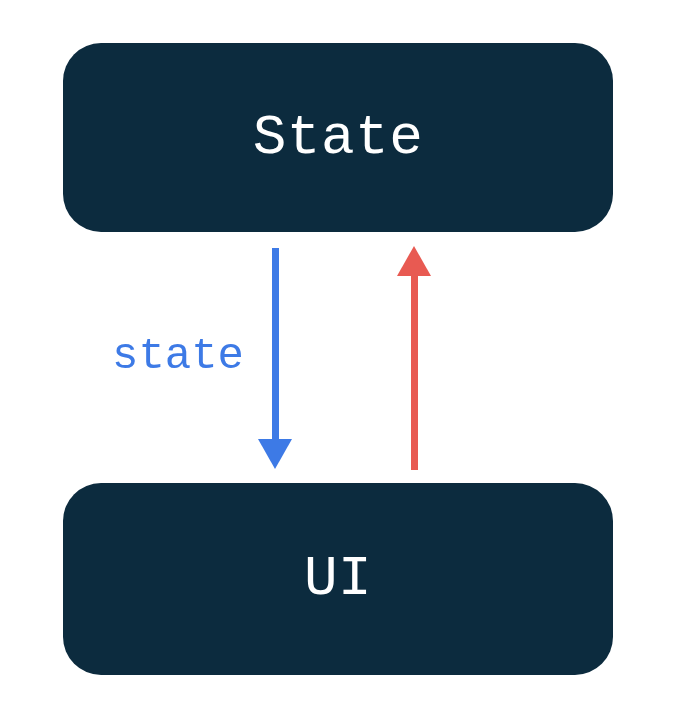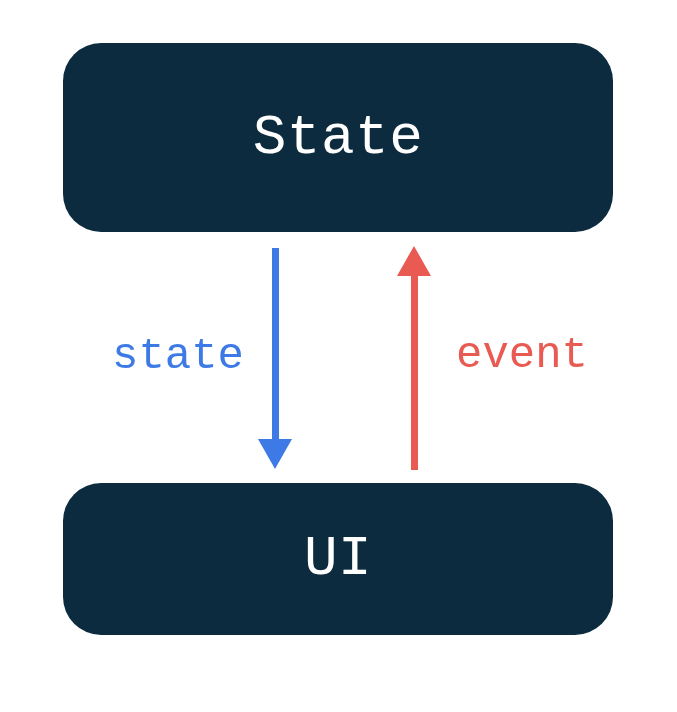--- a/index.html
+++ b/index.html
@@ -18,21 +18,21 @@
     overflow:hidden;
   }
   .node{
     position:absolute;
     left:63px;width:550px;
     background:var(--node-bg);
     border-radius:38px;
     display:flex;align-items:center;justify-content:center;
   }
   .node-state{top:43px;height:189px;}
-  .node-ui{top:483px;height:152px;}
+  .node-ui{top:483px;height:192px;}
   .node-label{
     color:var(--node-text);
     font-size:56px;
     font-weight:500;
     letter-spacing:0.5px;
   }
   .arrow{
     position:absolute;
     width:36px;
     display:flex;flex-direction:column;align-items:center;
@@ -77,19 +77,18 @@
     <div class="head head-down"></div>
   </div>
 
   <div class="edge-label edge-label-state">state</div>
 
   <div class="arrow arrow-up">
     <div class="head head-up"></div>
     <div class="shaft"></div>
   </div>
 
-  <div class="edge-label edge-label-event">event</div>
 
   <div class="node node-ui">
     <span class="node-label">UI</span>
   </div>
 
 </div>
 
 </body></html>

